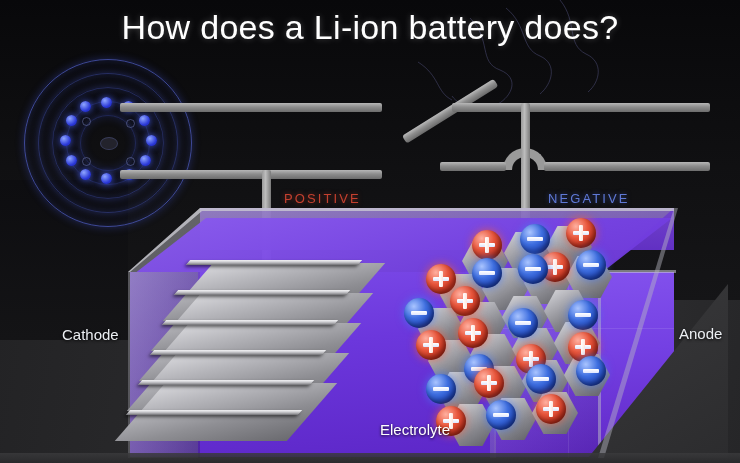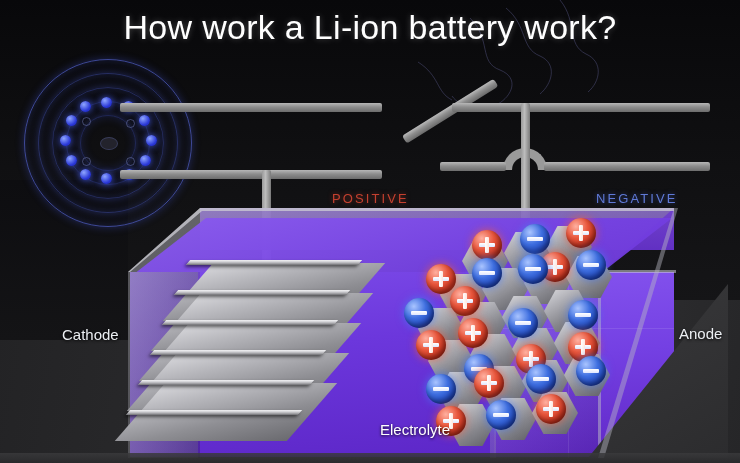--- a/index.html
+++ b/index.html
@@ -109,21 +109,20 @@
     position:absolute;width:7px;height:7px;border-radius:50%;
     border:1px solid rgba(120,130,190,.5);
   }
 
   
   .term-label{
     position:absolute;
     font-size:13px;
     letter-spacing:2.1px;
     font-weight:400;
-    margin-left:48px;
   }
   .term-pos{color:#c4402f;text-shadow:0 0 5px rgba(200,60,40,.55);}
   .term-neg{color:#5f79d6;text-shadow:0 0 5px rgba(70,100,220,.55);}
 
   .side-label{
     position:absolute;
     color:#eceff3;
     font-size:15px;
     text-shadow:0 1px 3px rgba(0,0,0,.9);
   }
@@ -296,21 +295,21 @@
   <div class="bg-floor-dark"></div>
   <div class="bg-left-dark"></div>
 
   <svg width="740" height="463" style="position:absolute;left:0;top:0;">
     <path class="filament" d="M470,18 C492,40 478,62 500,70 C520,78 512,96 498,104 C484,112 460,108 452,96"></path>
     <path class="filament" d="M506,8 C528,26 520,48 540,56 C558,64 552,84 540,94"></path>
     <path class="filament" d="M560,0 C578,22 566,44 586,54 C604,62 600,82 588,92"></path>
     <path class="filament" d="M418,62 C440,76 436,92 452,100"></path>
   </svg>
 
-  <div class="title">How work a Li-ion battery work?</div>
+  <div class="title">How does a Li-ion battery does?</div>
 
   <div class="wheel">
     <div class="ring r1"></div>
     <div class="ring r2"></div>
     <div class="ring r3"></div>
     <div class="ring r4"></div>
     <div class="ring r5"></div>
     <div class="hub"></div>
     <div class="nut" style="left:60px;top:60px;"></div>
     <div class="nut" style="left:104px;top:62px;"></div>

